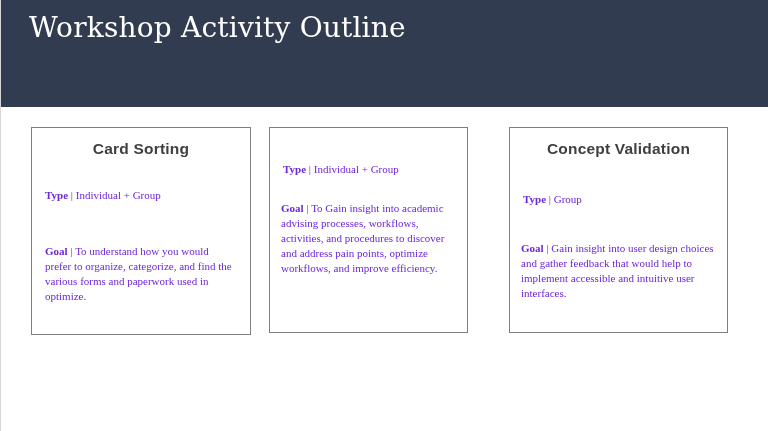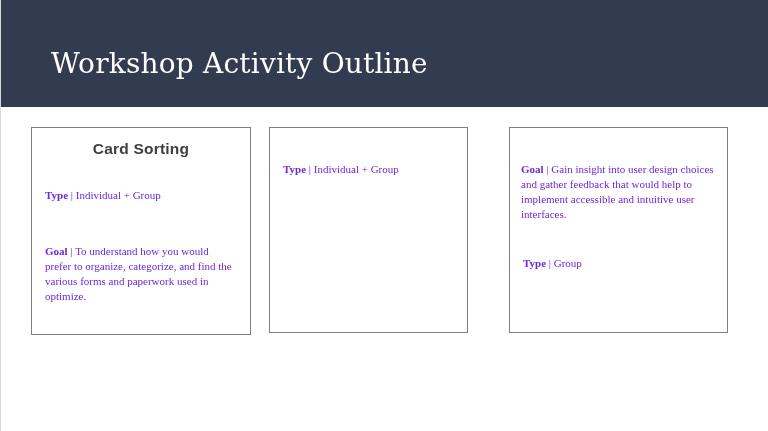--- a/index.html
+++ b/index.html
@@ -15,23 +15,22 @@
   .slide-header {
     position: absolute; left: 0; top: 0;
     width: 768px; height: 107px;
     background: #323C50;
   }
   .slide-title {
     color: #ffffff;
     font-family: "DejaVu Serif", serif;
     font-size: 28px;
     font-weight: 400;
-    padding: 11px 0 0 50px;
+    padding: 11px 0 0 28px;
     letter-spacing: 0.2px;
-    margin-top: 36px;
   }
   .card {
     position: absolute; top: 127px;
     background: #ffffff;
     border: 1.5px solid #7f7f7f;
   }
   .card-1 { left: 30px;  width: 220px; height: 208px; }
   .card-2 { left: 268px; width: 199px; height: 206px; }
   .card-3 { left: 508px; width: 219px; height: 206px; }
   .card-heading {
@@ -66,18 +65,20 @@
 </div>
 
 <div class="card card-1">
   <div class="card-heading">Card Sorting</div>
   <p class="row type-row"><b>Type</b> <span>|</span> <span>Individual + Group</span></p>
   <p class="row goal-row"><b>Goal</b> <span>|</span> <span>To understand how you would prefer to organize, categorize, and find the various forms and paperwork used in optimize.</span></p>
 </div>
 
 <div class="card card-2">
   <p class="row type-row"><b>Type</b> <span>|</span> <span>Individual + Group</span></p>
+  <p class="row goal-row"><b>Goal</b> <span>|</span> <span>To Gain insight into academic advising processes, workflows, activities, and procedures to discover and address pain points, optimize workflows, and improve efficiency.</span></p>
 </div>
 
 <div class="card card-3">
+  <div class="card-heading">Concept Validation</div>
+  <p class="row type-row"><b>Type</b> <span>|</span> <span>Group</span></p>
   <p class="row goal-row"><b>Goal</b> <span>|</span> <span>Gain insight into user design choices and gather feedback that would help to implement accessible and intuitive user interfaces.</span></p>
-  <p class="row type-row"><b>Type</b> <span>|</span> <span>Group</span></p>
 </div>
 
 </body></html>

